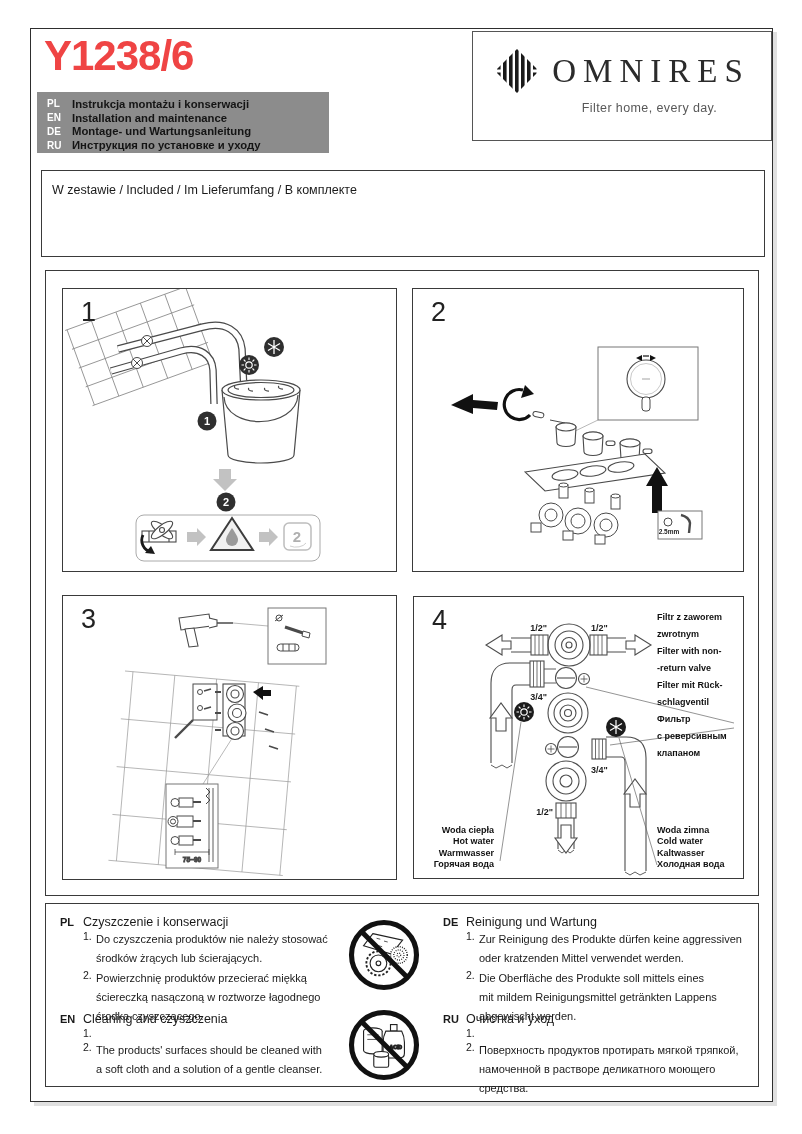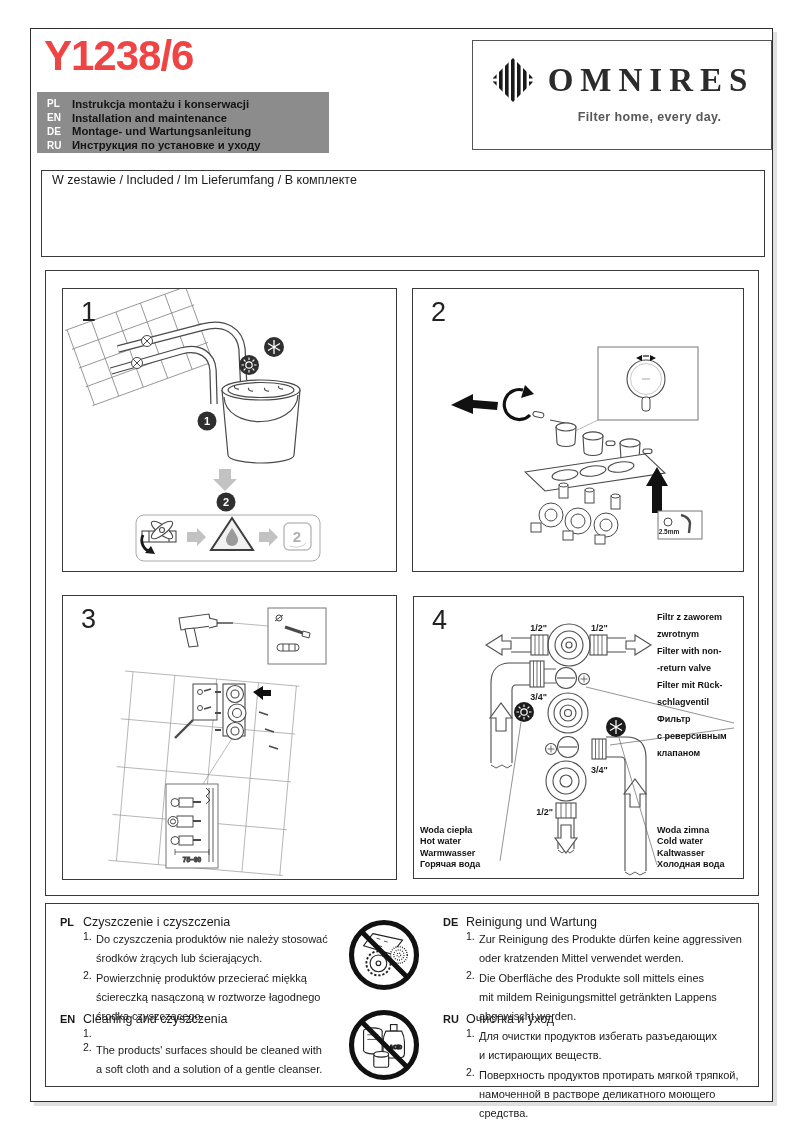--- a/index.html
+++ b/index.html
@@ -7,25 +7,25 @@
          font-family:"Liberation Sans",sans-serif;color:#1a1a1a;}
   .abs{position:absolute;}
   .frame{border:1px solid #3a3a3a;background:#fff;}
   .page-frame{left:30px;top:28px;width:741px;height:1072px;border:1px solid #2e2e2e;
               box-shadow:4px 4px 0 rgba(0,0,0,0.12);}
   .product-code{left:44px;top:32px;font-size:42px;font-weight:bold;letter-spacing:-1px;color:#ef4444;}
   .lang-bar{left:37px;top:92px;width:292px;height:61px;background:#8c8c8c;padding:5px 0 0 10px;box-sizing:border-box;}
   .lang-row{display:flex;height:13.8px;align-items:center;}
   .lang-code{width:25px;font-size:10px;font-weight:bold;color:#fff;}
   .lang-label{font-size:11.3px;font-weight:bold;color:#141414;}
-  .logo-box{left:472px;top:40px;width:298px;height:108px;border:1px solid #555;font-weight:bold;}
+  .logo-box{left:472px;top:31px;width:298px;height:108px;border:1px solid #555;}
   .logo-row{display:flex;align-items:center;justify-content:center;margin-top:16px;gap:12px;}
   .brand-name{font-family:"Liberation Serif",serif;font-size:33px;letter-spacing:7px;color:#2b2b2b;}
   .brand-tagline{text-align:center;font-size:12.5px;color:#585858;margin-top:7px;padding-left:55px;letter-spacing:0.4px;}
-  .included-box{left:41px;top:170px;width:724px;height:87px;box-sizing:border-box;padding:2px 10px;font-size:12.5px;}
+  .included-box{left:41px;top:170px;width:724px;height:87px;box-sizing:border-box;padding:12px 10px;font-size:12.5px;}
   .main-box{left:45px;top:270px;width:712px;height:624px;}
   .panel{background:#fff;border:1px solid #3a3a3a;}
   .panel svg{position:absolute;left:0;top:0;width:100%;height:100%;}
   .panel-num{position:absolute;left:18px;top:8px;font-size:27px;color:#222;z-index:2;}
   .note{position:absolute;font-size:9px;font-weight:600;line-height:17px;color:#111;white-space:pre-line;z-index:2;}
   .note-sm{line-height:11.4px;}
   .care-box{left:45px;top:903px;width:712px;height:182px;}
   .care-block{position:absolute;}
   .care-head{display:flex;align-items:baseline;}
   .care-code{width:23px;font-size:11px;font-weight:bold;flex:none;}
@@ -305,21 +305,21 @@
     <div class="panel-num">4</div>
     <div class="note" style="left:243px;top:12px;width:84px;">Filtr z zaworem
 zwrotnym
 Filter with non-
 -return valve
 Filter mit Rück-
 schlagventil
 Фильтр
 с реверсивным
 клапаном</div>
-    <div class="note note-sm" style="left:6px;top:228px;width:74px;">Woda ciepła
+    <div class="note note-sm" style="left:6px;top:228px;width:74px;text-align:right;">Woda ciepła
 Hot water
 Warmwasser
 Горячая вода</div>
     <div class="note note-sm" style="left:243px;top:228px;width:84px;">Woda zimna
 Cold water
 Kaltwasser
 Холодная вода</div>
     <svg viewBox="0 0 329 281">
       <g stroke="#4d4d4d" stroke-width="1.1" fill="none">
         <g>
@@ -407,21 +407,21 @@
       <text x="177" y="176" class="size-label">3/4"</text>
       <text x="139" y="218" class="size-label anchor-end">1/2"</text>
     </svg>
   </div>
 
   <div class="abs frame care-box"></div>
 
   <div class="care-block" style="left:60px;top:915px;width:300px;">
     <div class="care-head">
       <span class="care-code">PL</span>
-      <span class="care-title">Czyszczenie i czyszczenia</span>
+      <span class="care-title">Czyszczenie i konserwacji</span>
     </div>
     <div class="care-item">
       <span class="care-num">1.</span>
       <span class="care-text">Do czyszczenia produktów nie należy stosować
 środków żrących lub ścierających.</span>
     </div>
     <div class="care-item">
       <span class="care-num">2.</span>
       <span class="care-text">Powierzchnię produktów przecierać miękką
 ściereczką nasączoną w roztworze łagodnego
@@ -462,22 +462,20 @@
     </div>
   </div>
 
   <div class="care-block" style="left:443px;top:1012px;width:310px;">
     <div class="care-head">
       <span class="care-code">RU</span>
       <span class="care-title">Очистка и уход</span>
     </div>
     <div class="care-item">
       <span class="care-num">1.</span>
-      <span class="care-text">Для очистки продуктов избегать разъедающих
-и истирающих веществ.</span>
     </div>
     <div class="care-item">
       <span class="care-num">2.</span>
       <span class="care-text">Поверхность продуктов протирать мягкой тряпкой,
 намоченной в растворе деликатного моющего средства.</span>
     </div>
   </div>
 
   <svg class="abs" style="left:345px;top:916px;" width="78" height="78" viewBox="0 0 84 84">
     <g stroke="#222" fill="#fff" stroke-width="1.2">

